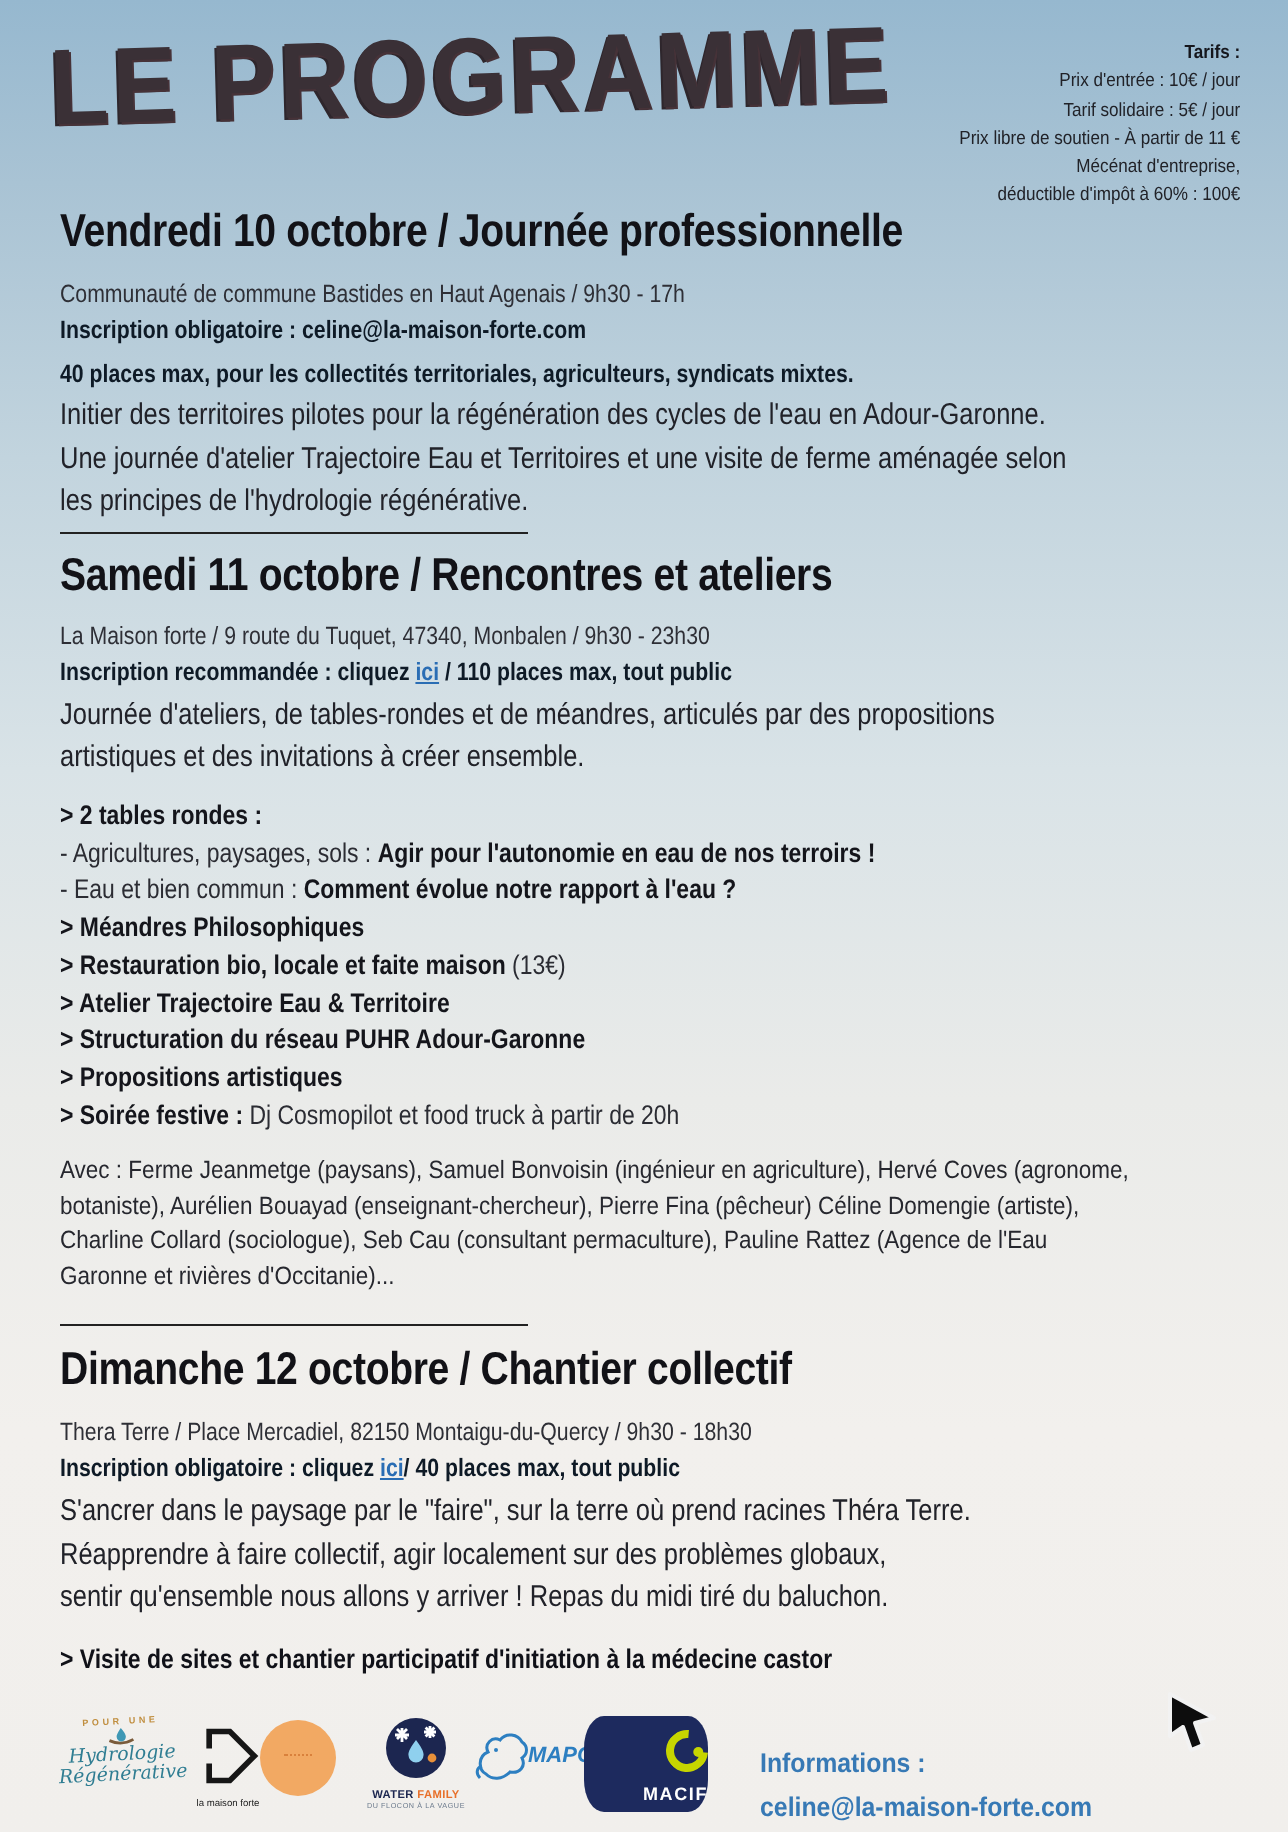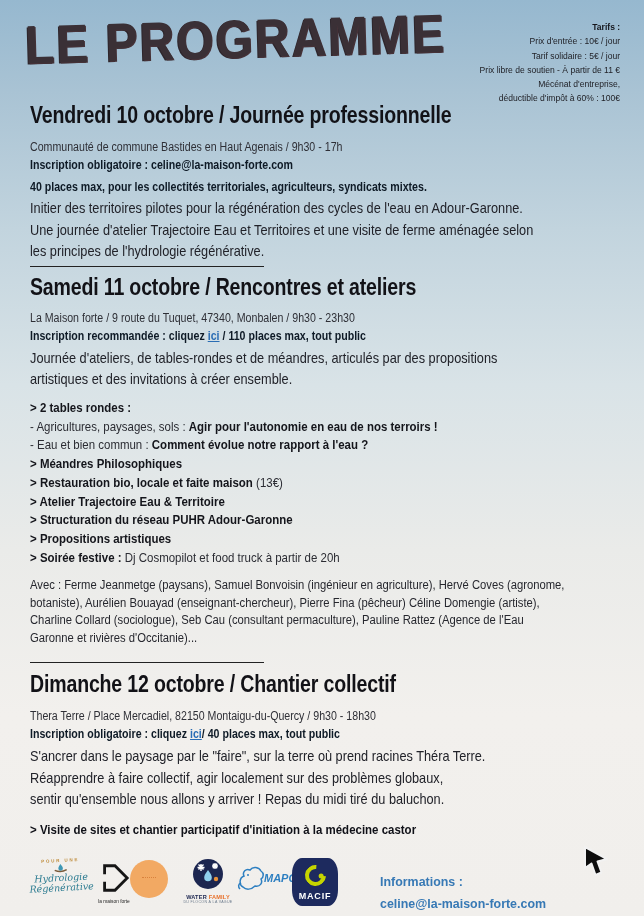--- a/index.html
+++ b/index.html
@@ -37,21 +37,21 @@
   .hydro .scr{font-family:"DejaVu Serif",serif;font-style:italic;font-size:9.5px;line-height:10px;}
   .mf{left:66px;top:6px;width:40px;text-align:center;}
   .mf .lbl{font-size:4.8px;color:#222;margin-top:1px;}
   .orange-c{left:102px;top:4px;width:38px;height:38px;border-radius:50%;background:#f2a963;}
   .orange-c .tx{position:absolute;left:12px;top:17px;width:14px;border-top:1.5px dotted #d9813c;}
   .wf{left:154px;top:2px;width:52px;text-align:center;}
   .wf .lbl{font-size:5.6px;font-weight:bold;letter-spacing:0.2px;}
   .wf .sub{font-size:3.6px;color:#6b7a8c;letter-spacing:0.3px;}
   .mapga{left:208px;top:8px;width:62px;}
   .mapga .lbl{position:absolute;left:28px;top:8px;font-size:11px;font-weight:bold;color:#2d7fc1;font-style:italic;}
-  .macif{left:264px;top:2px;width:46px;height:48px;background:#1d2a5e;border-radius:10px/16px;text-align:center;}
+  .macif{left:264px;top:2px;width:46px;height:48px;background:#1d2a5e;border-radius:10px/16px;text-align:right;padding-left:16px;}
   .macif .ring{display:inline-block;margin-top:7px;width:13px;height:13px;border:4px solid #c6d500;border-radius:50%;
     border-right-color:transparent;transform:rotate(-40deg);position:relative;}
   .macif .dot{position:absolute;left:8px;top:8px;width:5px;height:5px;border-radius:50%;background:#c6d500;transform:rotate(40deg);}
   .macif .lbl{color:#fff;font-weight:bold;font-size:9px;letter-spacing:0.8px;margin-top:1px;}
   .info{left:380px;top:871px;font-size:13.5px;font-weight:bold;color:#3779b5;line-height:1.6;
     transform:scaleX(0.92);transform-origin:0 0;}
   .cursor{left:583px;top:845px;}
 </style>
 </head>
 <body>

